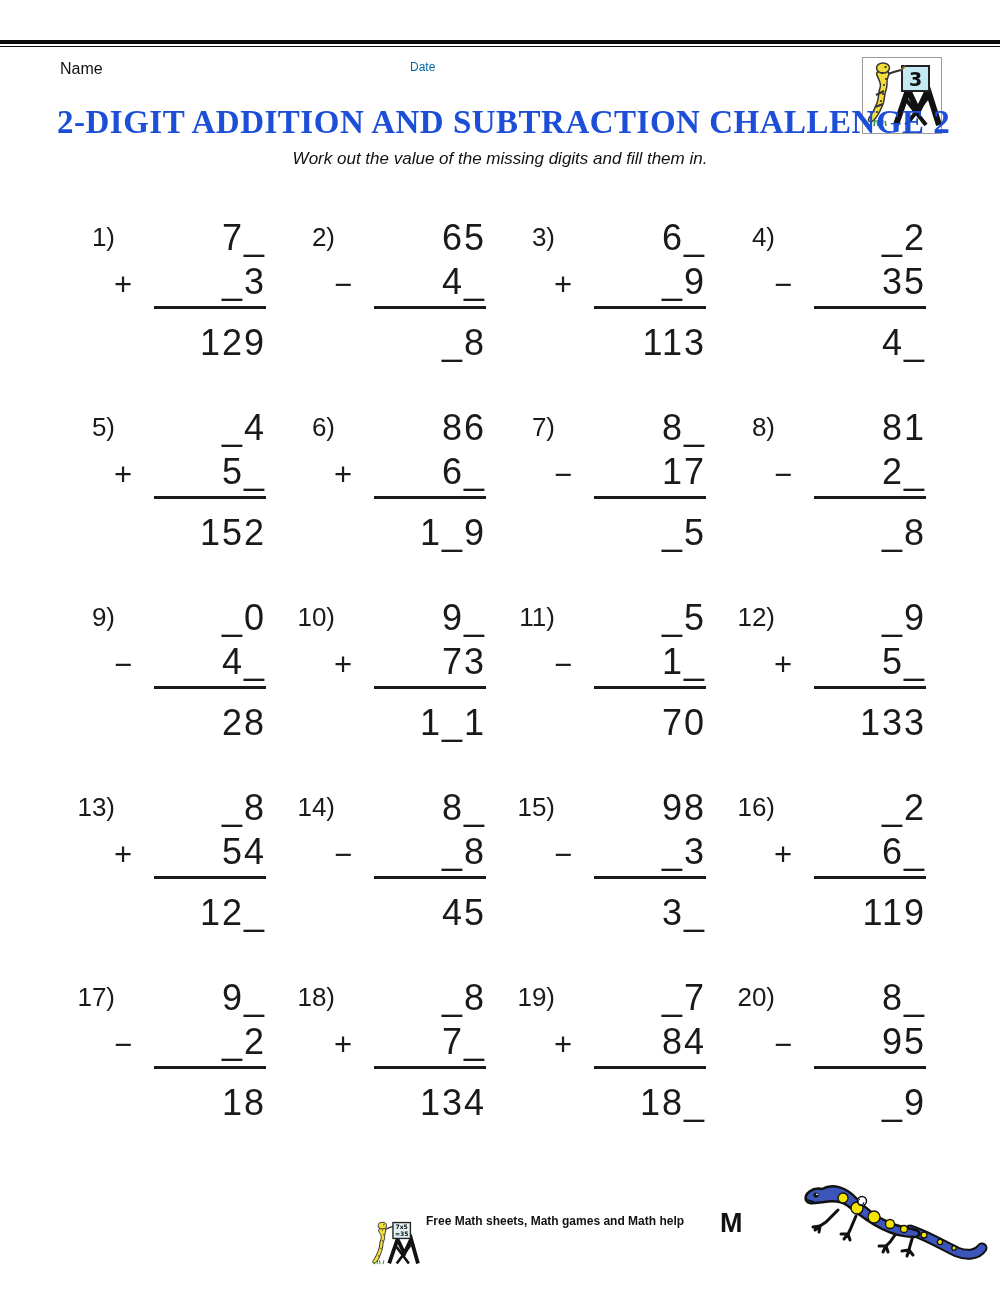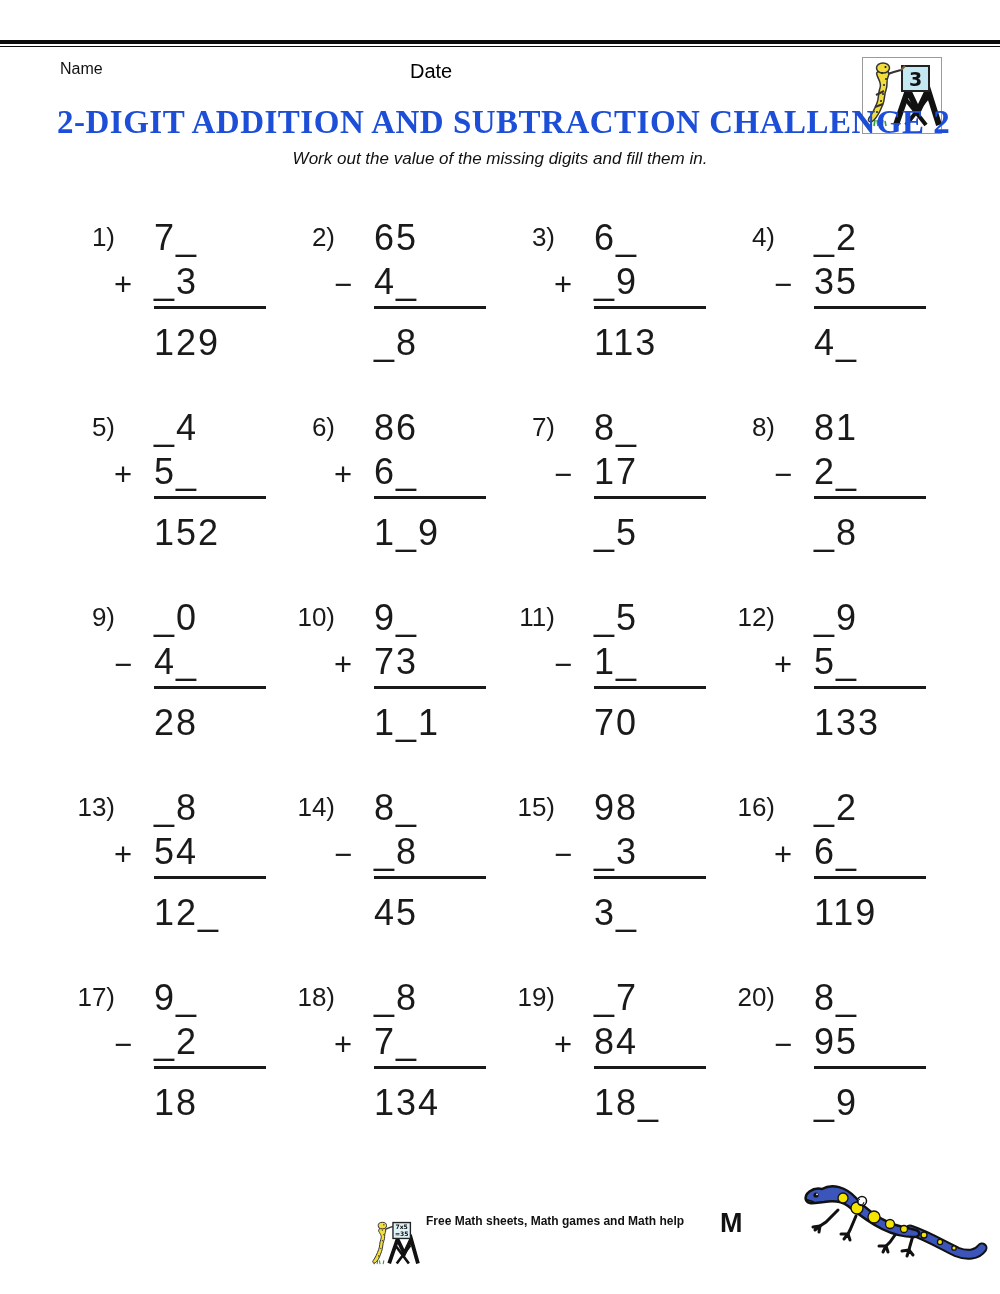--- a/index.html
+++ b/index.html
@@ -4,21 +4,21 @@
 <style>
   * { margin:0; padding:0; box-sizing:border-box; }
   html,body { background:#ffffff; }
   body { font-family:"Liberation Sans", sans-serif; }
   .page { position:relative; width:1000px; height:1288px; background:#ffffff; overflow:hidden; }
 
   .rule-thick { position:absolute; left:0; top:40px; width:100%; height:4px; background:#0d0d0d; }
   .rule-thin  { position:absolute; left:0; top:46px; width:100%; height:1px; background:#0d0d0d; }
 
   .name-label { position:absolute; left:60px;  top:60px; font-size:16px; color:#111; }
-  .date-label { position:absolute; left:410px; top:60px; font-size:20px; color:#000000; }
+  .date-label { position:absolute; left:410px; top:60px; font-size:12px; color:#0369a1; }
 
   .corner-logo { position:absolute; left:862px; top:57px; width:80px; height:77px; }
 
   .title {
     position:absolute; left:57px; top:104px; white-space:nowrap;
     font-family:"Liberation Serif", serif; font-weight:600;
     font-size:33px; letter-spacing:0.5px; color:#3e6ca6;
   }
   .subtitle {
     position:absolute; left:0; top:149px; width:1000px; text-align:center;
@@ -30,21 +30,21 @@
     display:grid; grid-template-columns:repeat(4,220px); grid-auto-rows:190px;
   }
   .problem { position:relative; }
   .p-label {
     position:absolute; left:0; top:10px; width:55px; text-align:right;
     font-size:26px; color:#1a1a1a;
   }
   .p-work { position:absolute; right:14px; top:4px; width:112px; }
   .p-line {
     font-size:36px; line-height:44px; color:#1a1a1a;
-    letter-spacing:2px; white-space:pre;
+    text-align:right; letter-spacing:2px; white-space:pre;
   }
   .p-mid { position:relative; }
   .p-op { position:absolute; left:-40px; top:3px; font-size:31px; letter-spacing:0; color:#1a1a1a; }
   .p-rule { height:3px; background:#1a1a1a; margin-top:2px; }
   .p-res { margin-top:12px; }
 
   .footer-logo { position:absolute; left:372px; top:1212px; display:flex; align-items:flex-start; }
   .f-icon { width:48px; height:50px; margin-top:6px; }
   .f-text { display:flex; margin-left:4px;gap:27px; }
   .f-tagline { font-size:12px; font-weight:bold; color:#111; white-space:nowrap; padding:2px 4px 3px 2px; }

